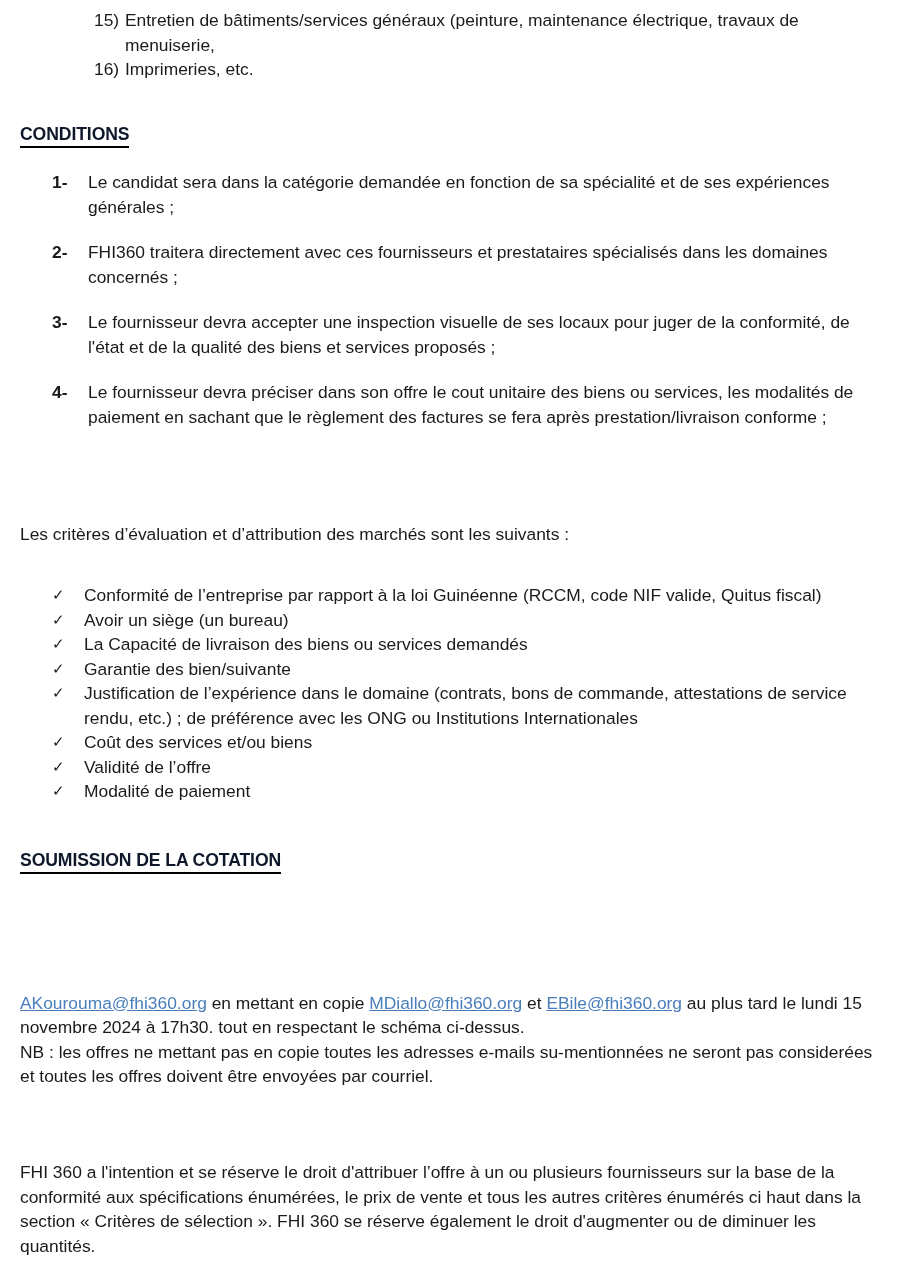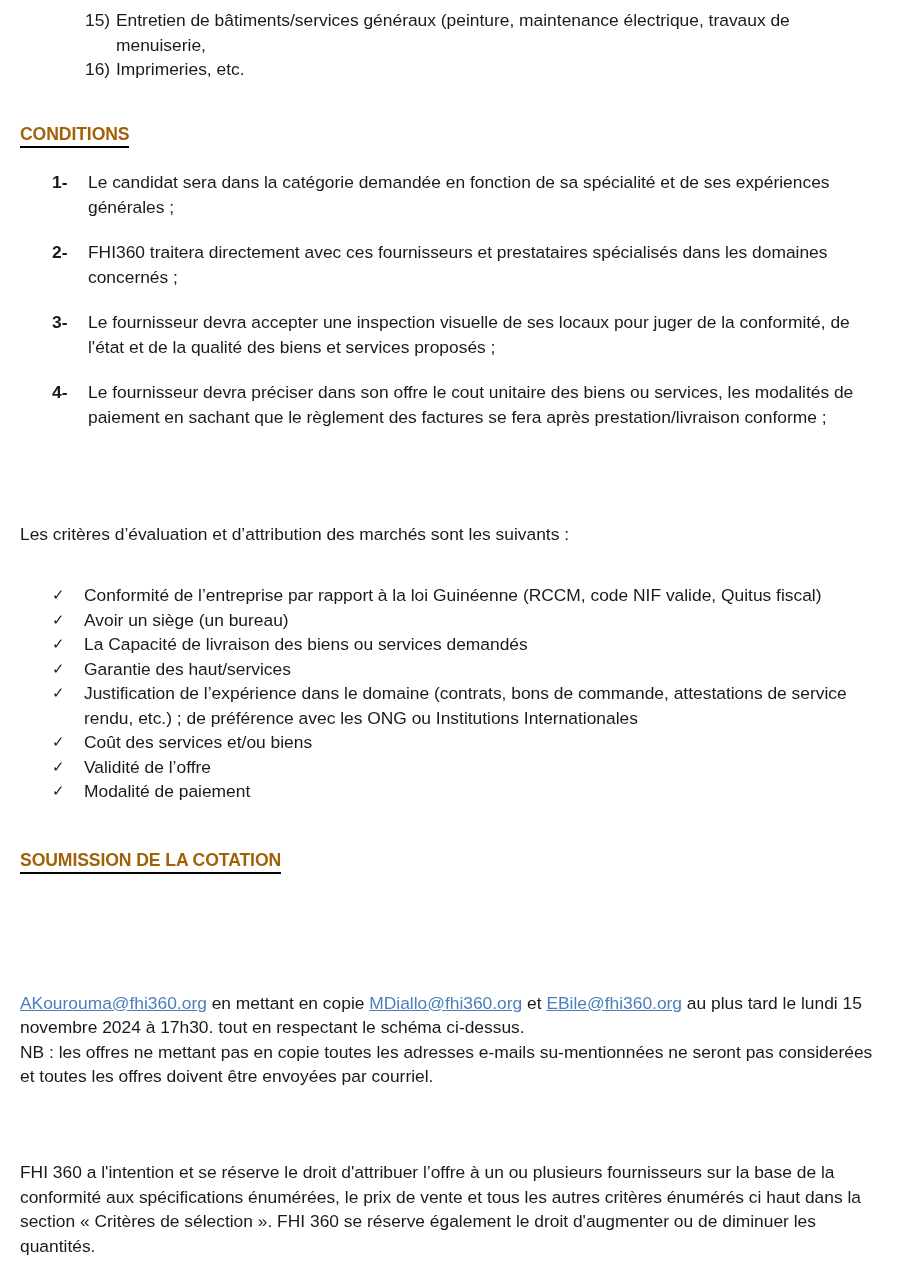--- a/index.html
+++ b/index.html
@@ -30,21 +30,21 @@
     line-height: 24.5px;
     color: #1a1a1a;
     margin: 0;
     text-align: left;
   }
 
   .heading {
     font-size: 17.6px;
     font-weight: bold;
     letter-spacing: -0.1px;
-    color: #a16207;
+    color: #0f172a;
     margin: 0;
     display: inline-block;
     border-bottom: 2.4px solid #000;
     padding-bottom: 1px;
     line-height: 21px;
   }
   .heading-wrap { margin: 0; }
 
   
   .numlist {
@@ -108,21 +108,21 @@
   }
   .checklist .txt { flex: 1 1 auto; }
 
   .mail {
     color: #4a7ebb;
     font-weight: normal;
   }
 
   
   .blk { position: absolute; }
-  #b-top       { left: 85px;  top: 8px;    width: 797px; }
+  #b-top       { left: 94px;  top: 8px;    width: 797px; }
   #b-cond-h    { left: 20px;  top: 124px;  width: 500px; }
   #b-cond      { left: 52px;  top: 170px;  width: 830px; }
   #b-crit-h    { left: 20px;  top: 488px;  width: 500px; }
   #b-crit-intro{ left: 20px;  top: 522px;  width: 860px; }
   #b-crit      { left: 52px;  top: 583px;  width: 830px; }
   #b-soum-h    { left: 20px;  top: 850px;  width: 500px; }
   #b-soum-p1   { left: 20px;  top: 895px;  width: 866px; }
   #b-soum-p2   { left: 20px;  top: 966px;  width: 866px; }
   #b-droit-h   { left: 20px;  top: 1114px; width: 500px; }
   #b-droit-p   { left: 20px;  top: 1160px; width: 866px; }
@@ -184,21 +184,21 @@
       <li>
         <span class="marker">✓</span>
         <span class="txt">Avoir un siège (un bureau)</span>
       </li>
       <li>
         <span class="marker">✓</span>
         <span class="txt">La Capacité de livraison des biens ou services demandés</span>
       </li>
       <li>
         <span class="marker">✓</span>
-        <span class="txt">Garantie des haut/services</span>
+        <span class="txt">Garantie des bien/suivante</span>
       </li>
       <li>
         <span class="marker">✓</span>
         <span class="txt">Justification de l’expérience dans le domaine (contrats, bons de commande, attestations de service rendu, etc.) ; de préférence avec les ONG ou Institutions Internationales</span>
       </li>
       <li>
         <span class="marker">✓</span>
         <span class="txt">Coût des services et/ou biens</span>
       </li>
       <li>

